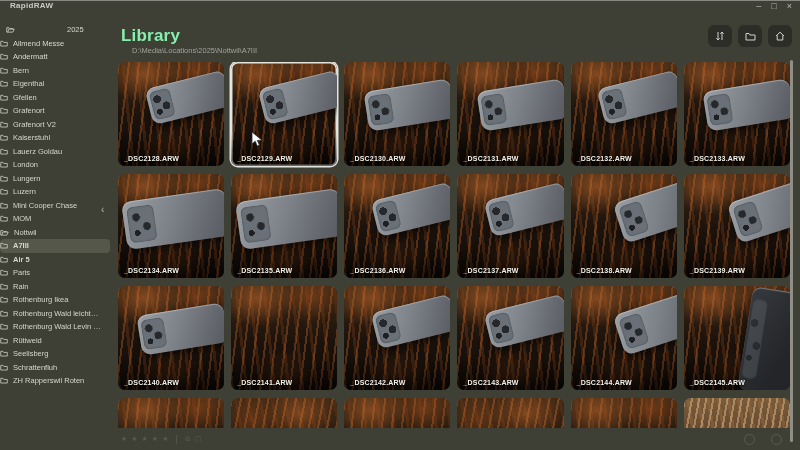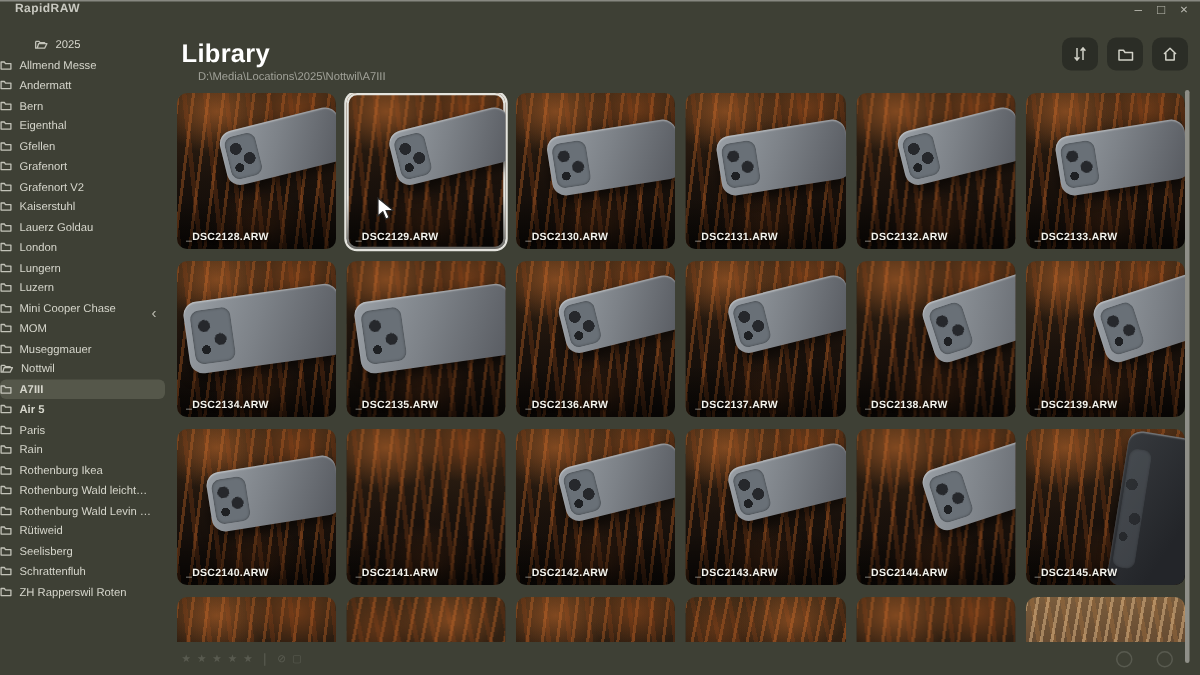--- a/index.html
+++ b/index.html
@@ -13,27 +13,27 @@
   .titlebar{position:absolute;top:1px;left:0;right:0;height:18px;display:flex;align-items:flex-start;
     justify-content:space-between;padding:0 8px 0 10px;box-sizing:border-box;z-index:40;}
   .app-title{font-size:8px;font-weight:bold;color:#c9c9c1;letter-spacing:.3px;}
   .win-controls{display:flex;gap:10px;align-items:center;}
   .win-btn{font-size:9px;color:#b9b9b1;line-height:10px;cursor:default;}
   
   .sidebar{position:absolute;top:23px;left:0;width:115px;bottom:0;z-index:10;}
   .side-item{height:13.5px;display:flex;align-items:center;box-sizing:border-box;
     color:#d6d6cc;font-size:7.5px;white-space:nowrap;overflow:hidden;border-radius:4px;margin-right:5px;}
   .side-item .ficon{display:inline-flex;margin-right:5px;flex:0 0 auto;color:#c3c3b9;}
-  .side-item.lv0{padding-left:23px;}
+  .side-item.lv0{padding-left:6px;gap:47px;}
   .side-item.lv1{}
   .side-item.lv2{font-weight:bold;}
   .side-item.selected{background:#55574a;}
   .collapse-handle{position:absolute;left:101px;top:204px;color:#b9b9af;font-size:10px;z-index:12;}
   
-  .header-title{position:absolute;left:121px;top:26px;font-size:17px;font-weight:bold;color:#ffffff;letter-spacing:.2px;}
+  .header-title{position:absolute;left:121px;top:26px;font-size:17px;font-weight:bold;color:#86efac;letter-spacing:.2px;}
   .breadcrumb{position:absolute;left:132px;top:46px;font-size:7.5px;color:#a0a198;}
   .actions{position:absolute;right:8px;top:25px;display:flex;gap:6px;}
   .act-btn{width:24px;height:22px;border-radius:6px;background:#2b2d26;display:flex;align-items:center;justify-content:center;color:#d2d2c8;}
   .act-btn svg{display:block;}
   
   .grid-wrap{position:absolute;left:118px;top:62px;right:10px;bottom:22px;overflow:hidden;}
   .grid{display:grid;grid-template-columns:repeat(6,1fr);gap:8px 7px;grid-auto-rows:104px;}
   .tile{position:relative;border-radius:7px;overflow:hidden;background-color:#1d1410;
     background-image:
       radial-gradient(60% 45% at 25% 12%, rgba(205,110,45,.50), rgba(0,0,0,0) 60%),
@@ -218,28 +218,20 @@
     <div class="side-item lv1">
     <span class="ficon">
         <svg width="8" height="7" viewBox="0 0 11 9">
           <path d="M1 2 L1 8 L10 8 L10 3 L5 3 L4 1.5 L1 1.5 Z" stroke="currentColor" stroke-width="1.2" fill="none" stroke-linejoin="round"></path>
         </svg>
       </span>
     <span class="flabel">MOM</span>
   </div>
     <div class="side-item lv1">
     <span class="ficon">
-        <svg width="8" height="7" viewBox="0 0 11 9">
-          <path d="M1 2 L1 8 L10 8 L10 3 L5 3 L4 1.5 L1 1.5 Z" stroke="currentColor" stroke-width="1.2" fill="none" stroke-linejoin="round"></path>
-        </svg>
-      </span>
-    <span class="flabel">Museggmauer</span>
-  </div>
-    <div class="side-item lv1">
-    <span class="ficon">
         <svg width="9" height="7" viewBox="0 0 12 9">
           <path d="M1 2 L1 8 L9 8 L11 4 L3.6 4 L2.4 8 M1 2 L4 2 L5 3.2 L9 3.2 L9 4" stroke="currentColor" stroke-width="1.2" fill="none" stroke-linejoin="round"></path>
         </svg>
       </span>
     <span class="flabel">Nottwil</span>
   </div>
     <div class="side-item lv2 selected">
     <span class="ficon">
         <svg width="8" height="7" viewBox="0 0 11 9">
           <path d="M1 2 L1 8 L10 8 L10 3 L5 3 L4 1.5 L1 1.5 Z" stroke="currentColor" stroke-width="1.2" fill="none" stroke-linejoin="round"></path>

